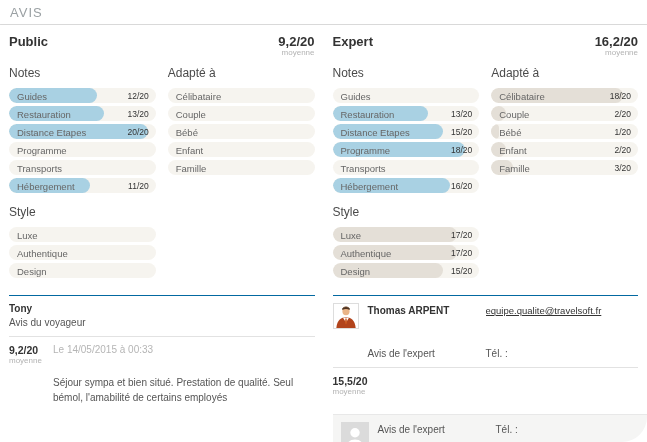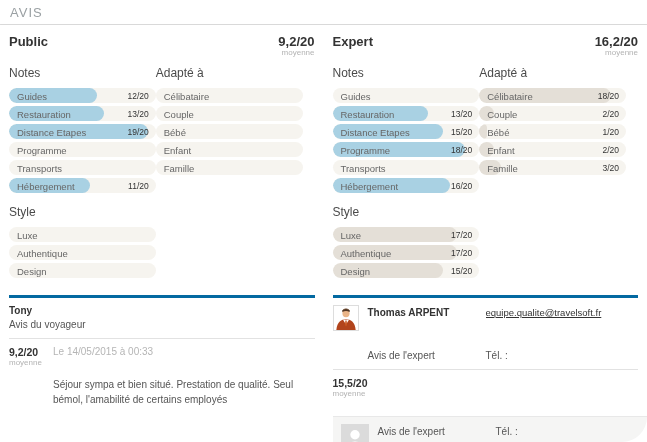--- a/index.html
+++ b/index.html
@@ -18,42 +18,42 @@
 
   .columns { display:flex; gap:18px; padding:0 9px; }
   .col { flex:1; min-width:0; }
 
   .col-head { display:flex; justify-content:space-between; align-items:flex-start; margin:9px 0 2px;gap:12px; }
   .col-title { font-size:13px; font-weight:bold; color:#333; }
   .col-avg { text-align:right; }
   .avg-num { font-size:13px; font-weight:bold; color:#333; }
   .avg-label { font-size:8px; color:#b3b3b3; margin-top:-1px; }
 
-  .sections { display:flex; flex-wrap:wrap; }
+  .sections { display:flex; flex-wrap:wrap; column-gap:12px; }
   .section { width:calc(50% - 6px); margin-bottom:2px; }
   .section-title { font-size:12px; color:#4a4a4a; margin:7px 0 8px; }
 
   .bar-row {
     position:relative; height:15px; margin-bottom:3px;
     background:var(--bar-track,#f6f4ef); border-radius:8px; overflow:hidden;
   }
   .bar-fill { position:absolute; left:0; top:0; bottom:0; border-radius:8px; }
   .bar-fill.blue { background:var(--bar-fill-blue,#a9d1e3); }
   .bar-fill.grey { background:var(--bar-fill-grey,#e4dfd7); }
   .bar-label {
     position:absolute; left:8px; top:50%; transform:translateY(-50%);
     font-size:9.5px; color:#666; z-index:2; white-space:nowrap;
   }
   .bar-value {
     position:absolute; right:7px; top:50%; transform:translateY(-50%);
     font-size:8.5px; font-weight:normal; color:#333; z-index:2;
   }
 
   .reviews { margin-top:12px; }
-  .review { border-top:3px solid #0369a1; }
+  .review { border-top:1px solid #0369a1; }
   .review.grey {
     background:#f5f5f4; margin-top:9px; border-top:1px solid #e8e8e8;
     padding:0 8px; margin-right:-9px; padding-right:9px;
   }
   .review-head { display:flex; gap:9px; padding:7px 0 8px; align-items:flex-start; }
   .review-info { flex:1; min-width:0; }
   .review-info.two-col {
     display:grid; grid-template-columns:86px 1fr; column-gap:16px; row-gap:3px;
     padding-top:2px; align-items:start;gap:32px;
   }
@@ -100,21 +100,21 @@
               <span class="bar-value">12/20</span>
             </div>
             <div class="bar-row">
               <div class="bar-fill blue" style="width: 65%;"></div>
               <span class="bar-label">Restauration</span>
               <span class="bar-value">13/20</span>
             </div>
             <div class="bar-row">
               <div class="bar-fill blue" style="width: 95%;"></div>
               <span class="bar-label">Distance Etapes</span>
-              <span class="bar-value">19/20</span>
+              <span class="bar-value">20/20</span>
             </div>
             <div class="bar-row">
               <span class="bar-label">Programme</span>
             </div>
             <div class="bar-row">
               <span class="bar-label">Transports</span>
             </div>
             <div class="bar-row">
               <div class="bar-fill blue" style="width: 55%;"></div>
               <span class="bar-label">Hébergement</span>

